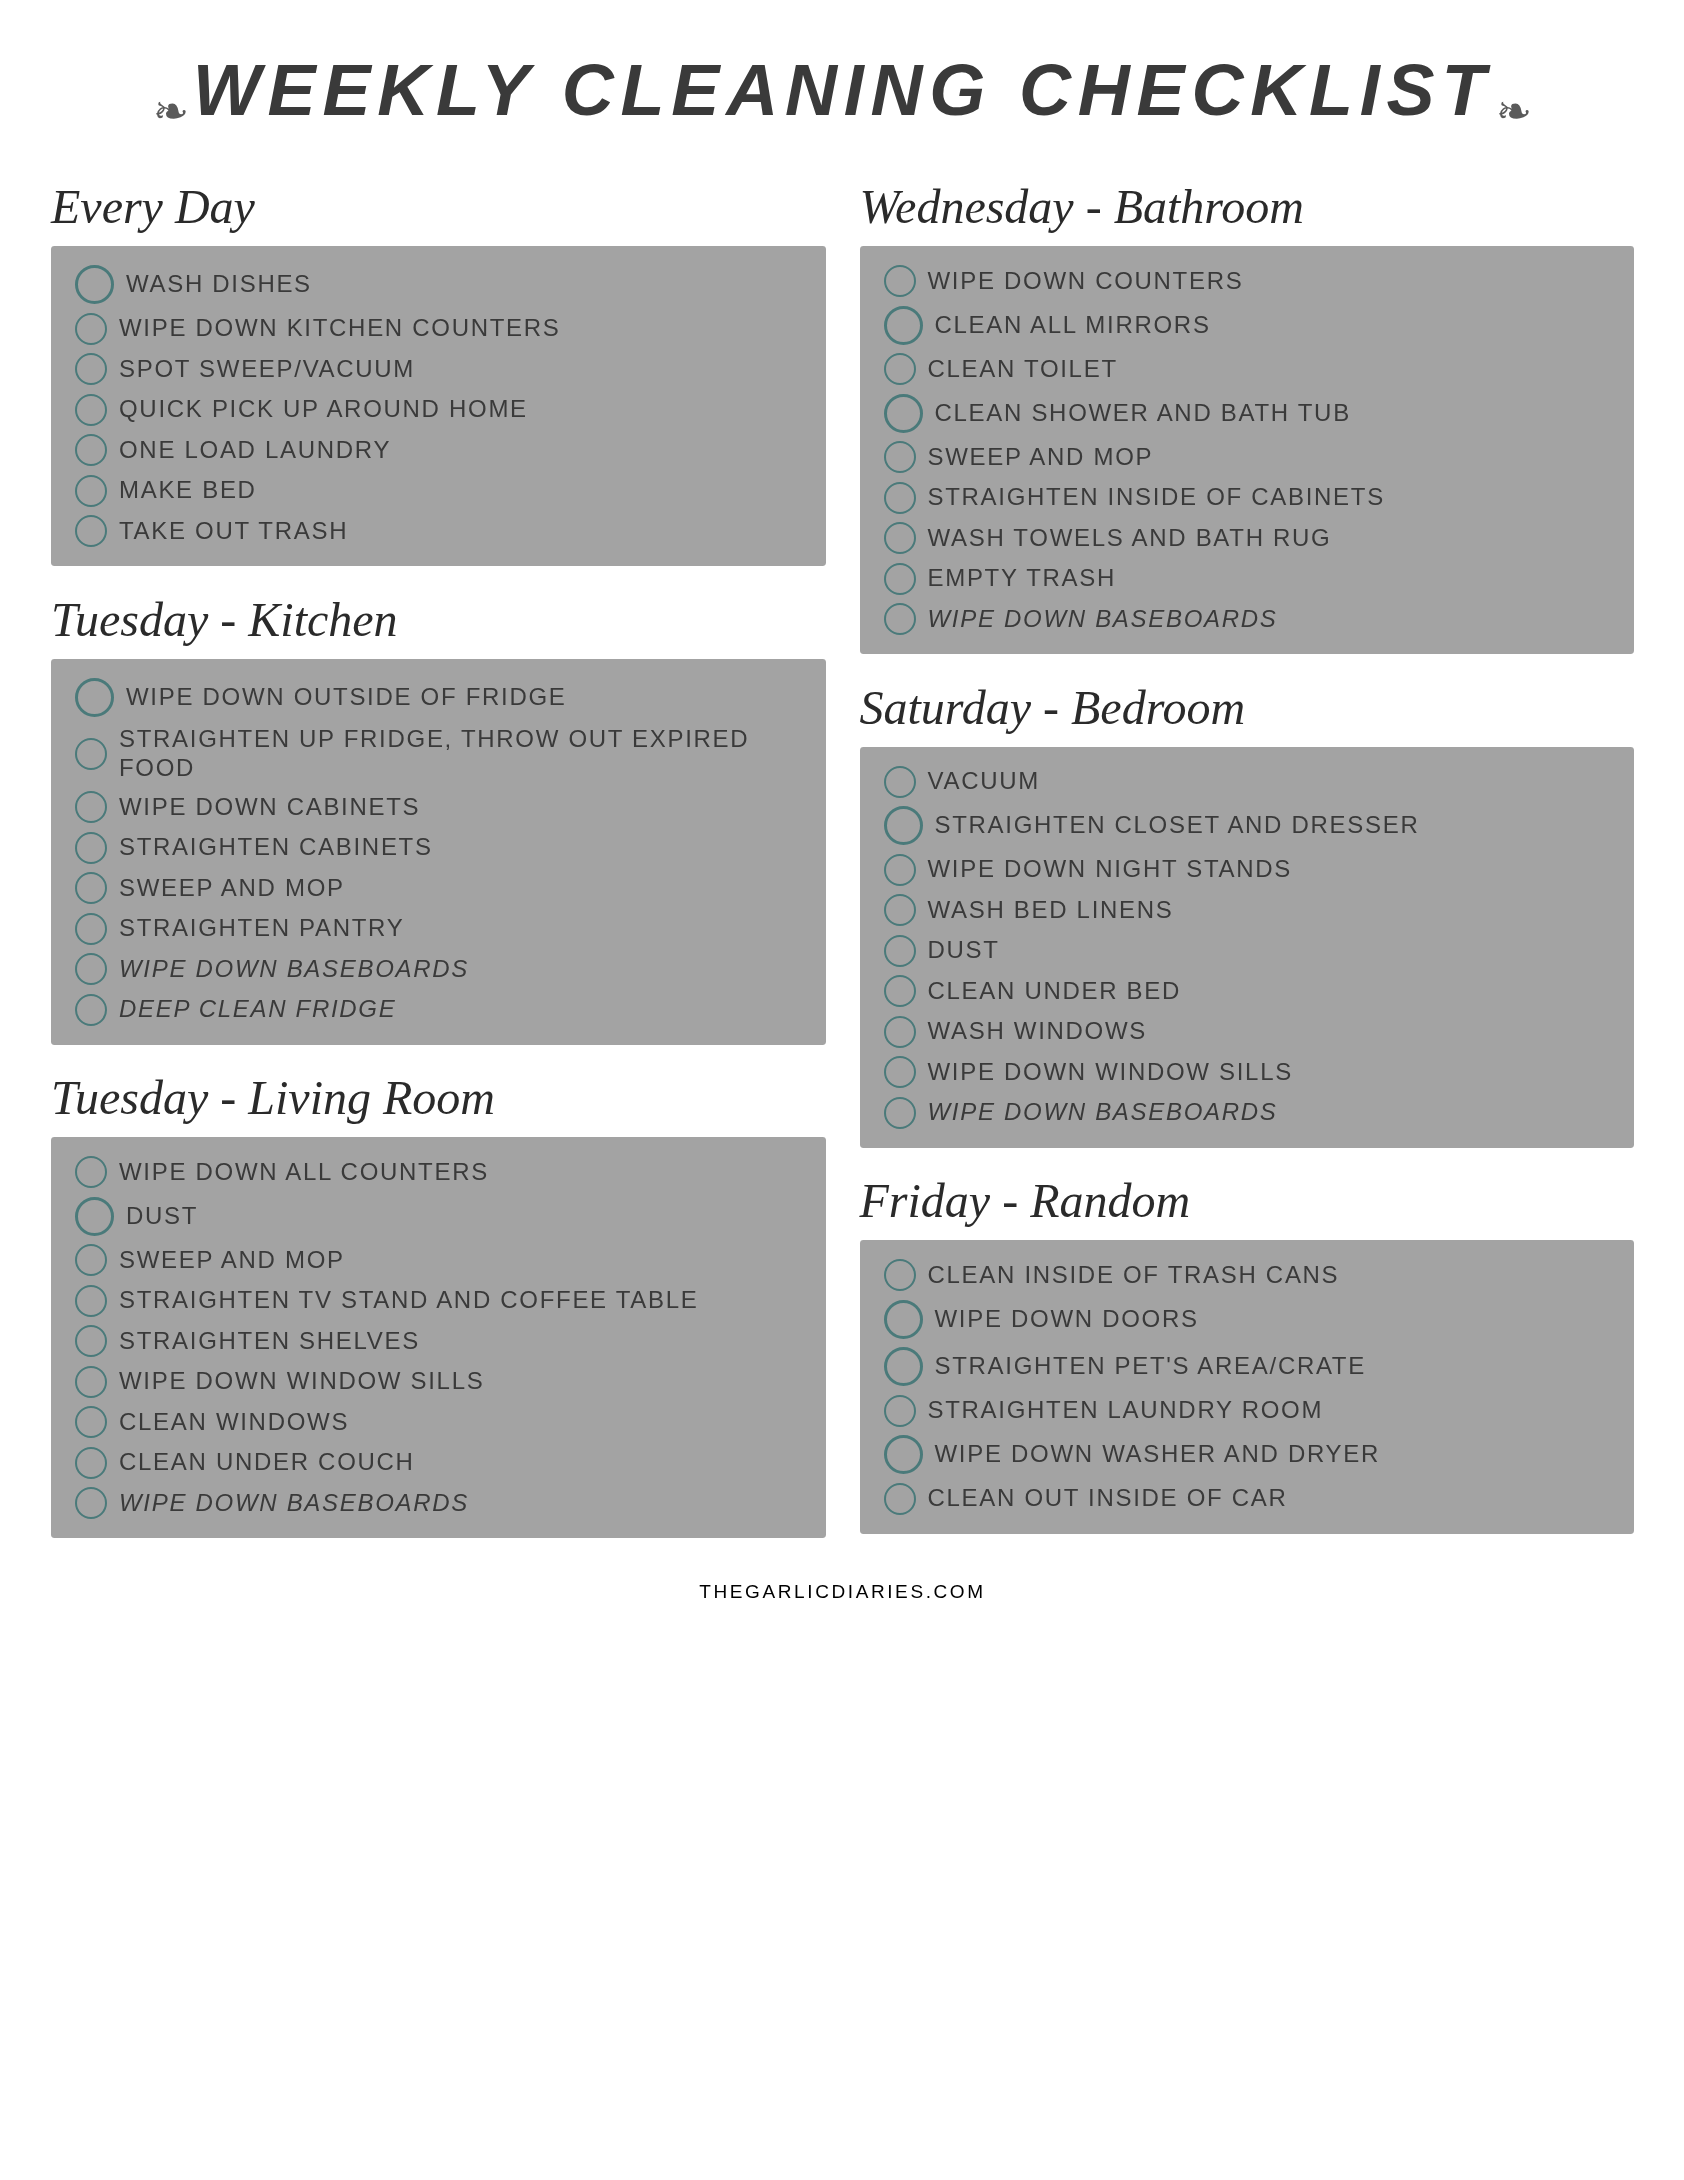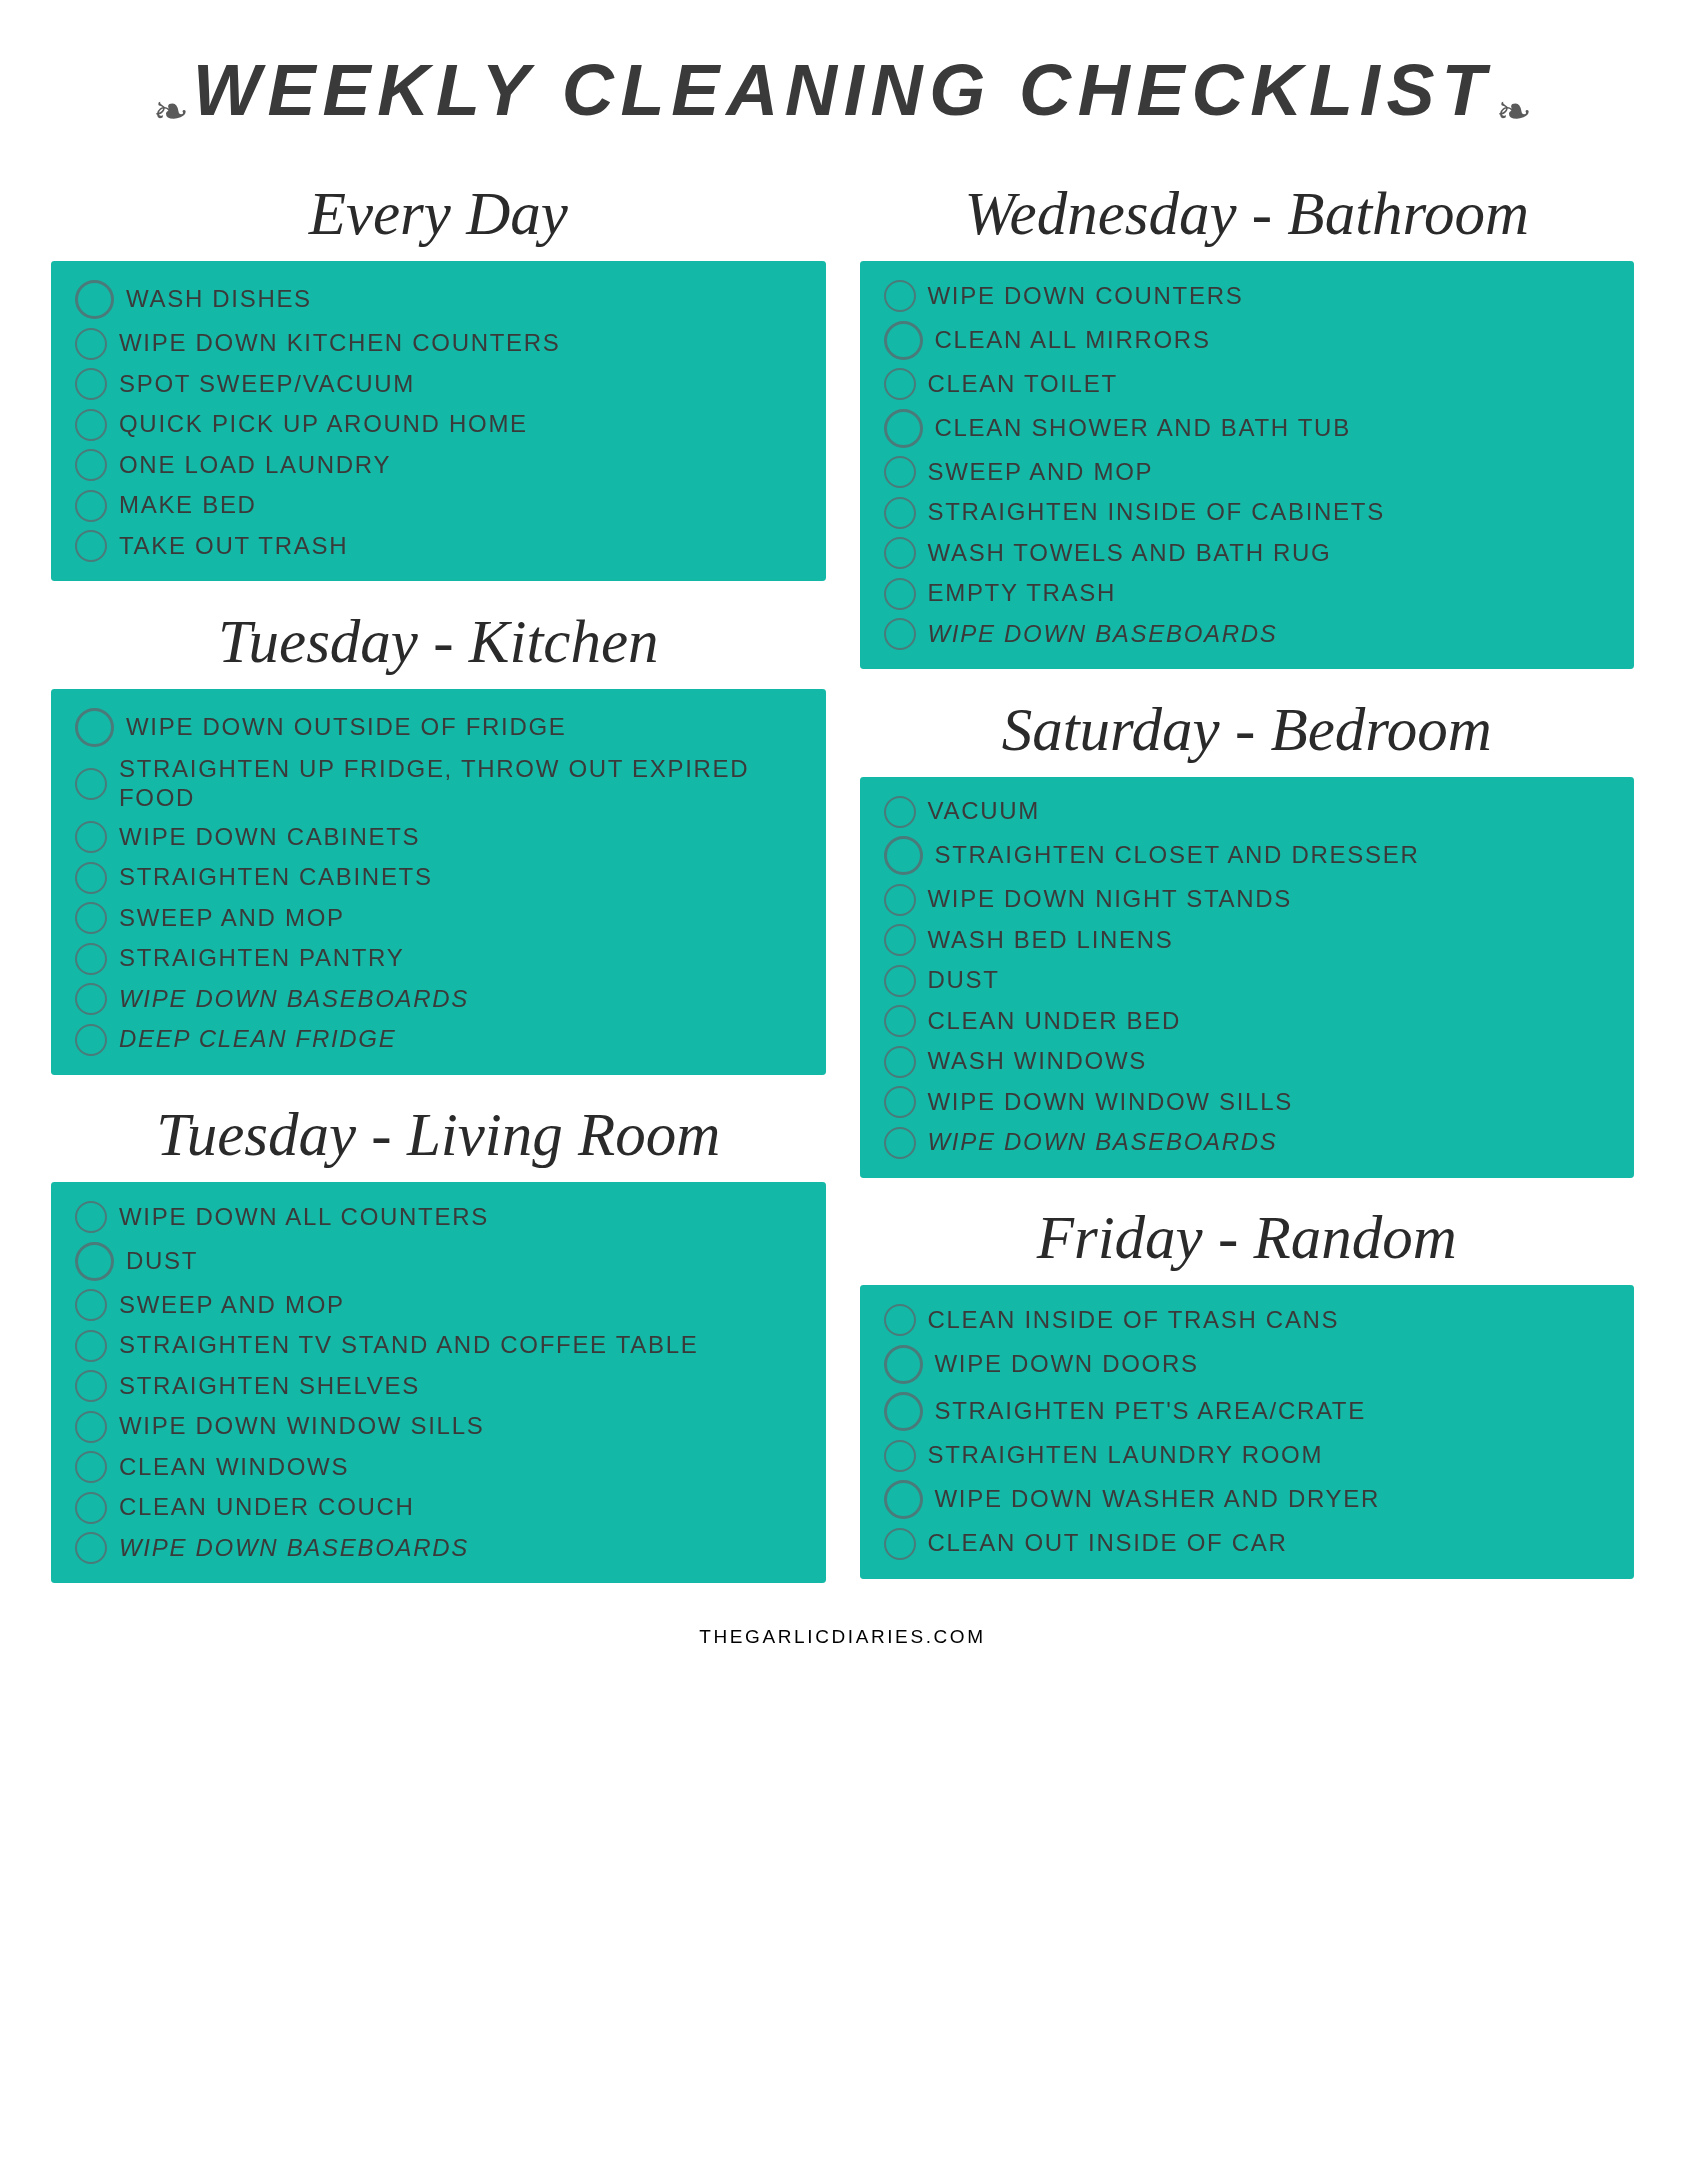--- a/index.html
+++ b/index.html
@@ -37,31 +37,30 @@
       display: flex;
       gap: 34px;
       margin-top: 17px;
     }
 
     .col {
       flex: 1;
     }
 
     .section-title {
-      font-size: 61px;
+      font-size: 48px;
       font-family: 'Georgia', serif;
       font-style: italic;
       color: #2a2a2a;
-      text-align: center;
       margin-bottom: 12px;
       margin-top: 25.6px;
     }
 
     .checklist-box {
-      background: #14b8a6;
+      background: #a3a3a3;
       border-radius: 3.4px;
       padding: 19px 24px;
       margin-bottom: 8.5px;
     }
 
     .checklist-item {
       display: flex;
       align-items: center;
       gap: 12px;
       margin-bottom: 8.5px;

